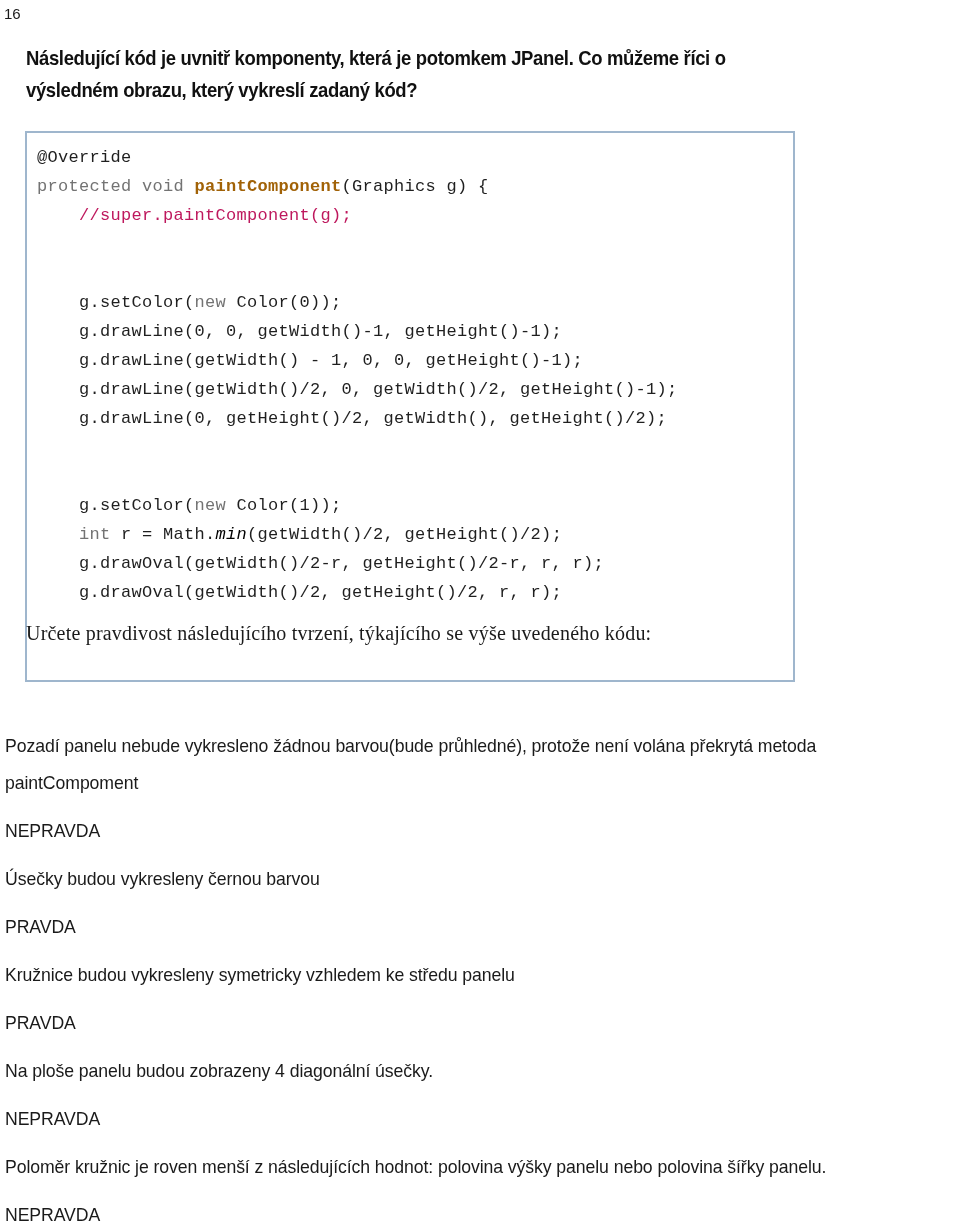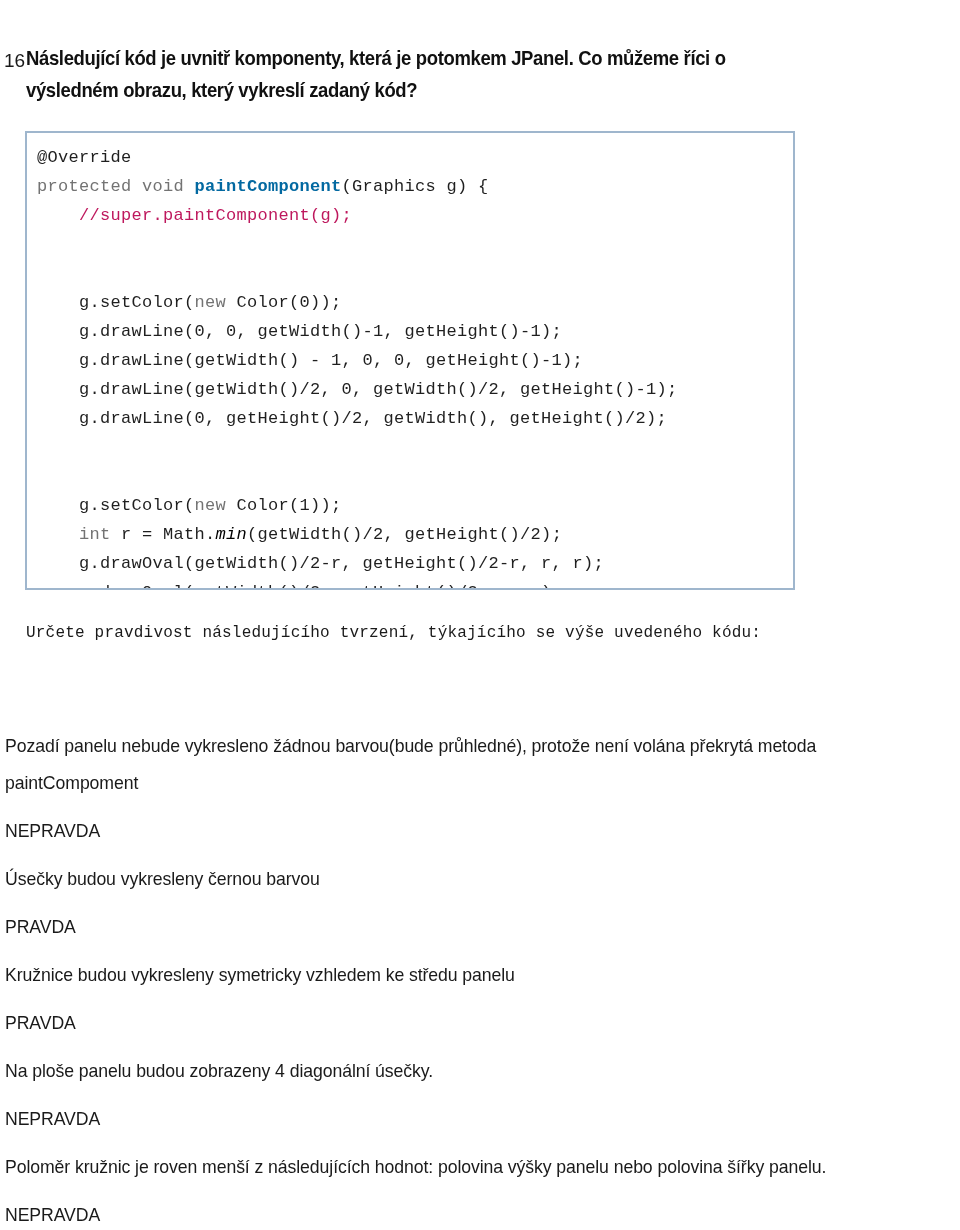--- a/index.html
+++ b/index.html
@@ -16,24 +16,23 @@
     color: #1a1a1a;
     -webkit-font-smoothing: antialiased;
   }
 
   
   .page-number {
     position: absolute;
     left: 4px;
     top: 2px;
     font-family: "Liberation Sans", sans-serif;
-    font-size: 19px;
+    font-size: 15px;
     line-height: 24px;
     color: #1a1a1a;
-    margin-top: 47px;
   }
 
   
   .question-heading {
     position: absolute;
     left: 26px;
     top: 42px;
     width: 900px;
     font-family: "Liberation Sans Narrow", "Liberation Sans", sans-serif;
     font-weight: bold;
@@ -44,51 +43,51 @@
     transform: scaleX(0.88);
     transform-origin: left top;
   }
 
   
   .code-block {
     position: absolute;
     left: 25px;
     top: 131px;
     width: 770px;
-    height: 459px;
+    height: 551px;
     box-sizing: border-box;
     border: 2px solid #9fb6cd;
     background: #ffffff;
     padding: 10px 0 0 0;
     overflow: hidden;
   }
   .code-lines {
     font-family: "Liberation Mono", "DejaVu Sans Mono", monospace;
     font-size: 17px;
     line-height: 29px;
     color: #1f1f1f;
     padding-left: 10px;
     white-space: pre;
     letter-spacing: 0.3px;
   }
   .code-line { height: 29px; white-space: pre; }
   .code-line.blank { height: 29px; }
   .kw   { color: #737373; }
-  .mth  { font-weight: bold; color: #0369a1; margin-top: 28px; }
+  .mth  { font-weight: bold; color: #a16207; margin-top: 28px; }
   .mth-i{ font-style: italic; color: #000000; margin-top: 20px; }
   .cmt  { color: #be185d; }
 
   
   .mono-instruction {
     position: absolute;
     left: 26px;
     top: 618px;
     width: 910px;
-    font-family: Liberation Mono, monospace;
-    font-size: 16px;
+    font-family: Liberation Serif, serif;
+    font-size: 20px;
     line-height: 31px;
     color: #1a1a1a;
     letter-spacing: 0.2px;
   }
 
   
   .statements {
     position: absolute;
     left: 5px;
     top: 727px;

